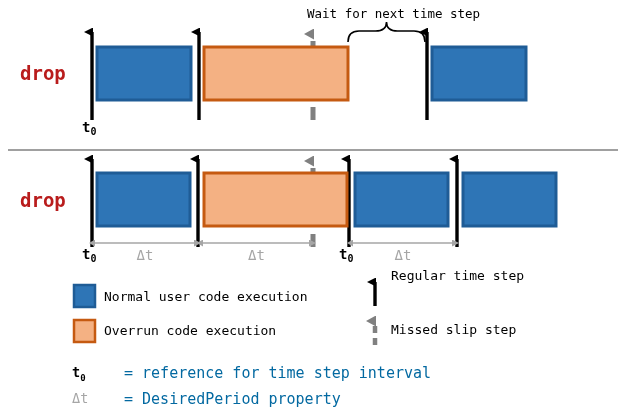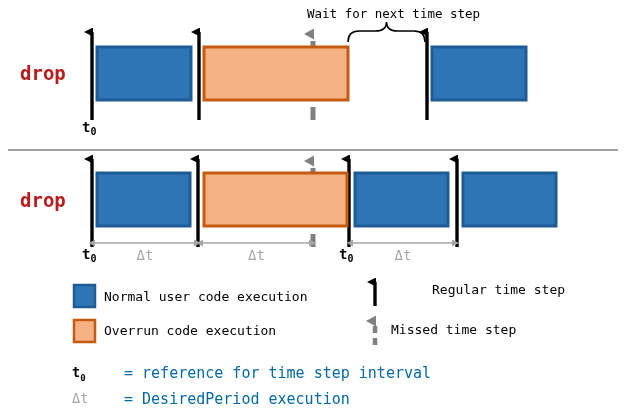--- a/index.html
+++ b/index.html
@@ -72,22 +72,22 @@
       </g>
   </svg>
 
   <div class="lbl rowlabel" style="left:20px;top:62px;">drop</div>
   <div class="lbl rowlabel" style="left:20px;top:189px;">drop</div>
 
   <div class="lbl caption" style="left:283px;top:6px;margin-left:24px;">Wait for next time step</div>
 
   <div class="lbl legendtxt" style="left:104px;top:323px;">Overrun code execution</div>
   <div class="lbl legendtxt" style="left:104px;top:289px;">Normal user code execution</div>
-  <div class="lbl legendtxt" style="left:391px;top:282px;margin-left:41px;">Regular time step</div>
-  <div class="lbl legendtxt" style="left:391px;top:322px;">Missed time step</div>
+  <div class="lbl legendtxt" style="left:391px;top:268px;">Regular time step</div>
+  <div class="lbl legendtxt" style="left:391px;top:322px;">Missed slip step</div>
 
   <div class="lbl noteicon-t0" style="left:72px;top:364px;"><span>t</span><sub>0</sub></div>
   <div class="lbl notetxt" style="left:124px;top:364px;">= reference for time step interval</div>
   <div class="lbl noteicon-dt" style="left:72px;top:390px;">Δt</div>
-  <div class="lbl notetxt" style="left:124px;top:390px;">= DesiredPeriod execution</div>
+  <div class="lbl notetxt" style="left:124px;top:390px;">= DesiredPeriod property</div>
 
   <div id="overlay-dyn"></div>
 </div>
 
 </body></html>

